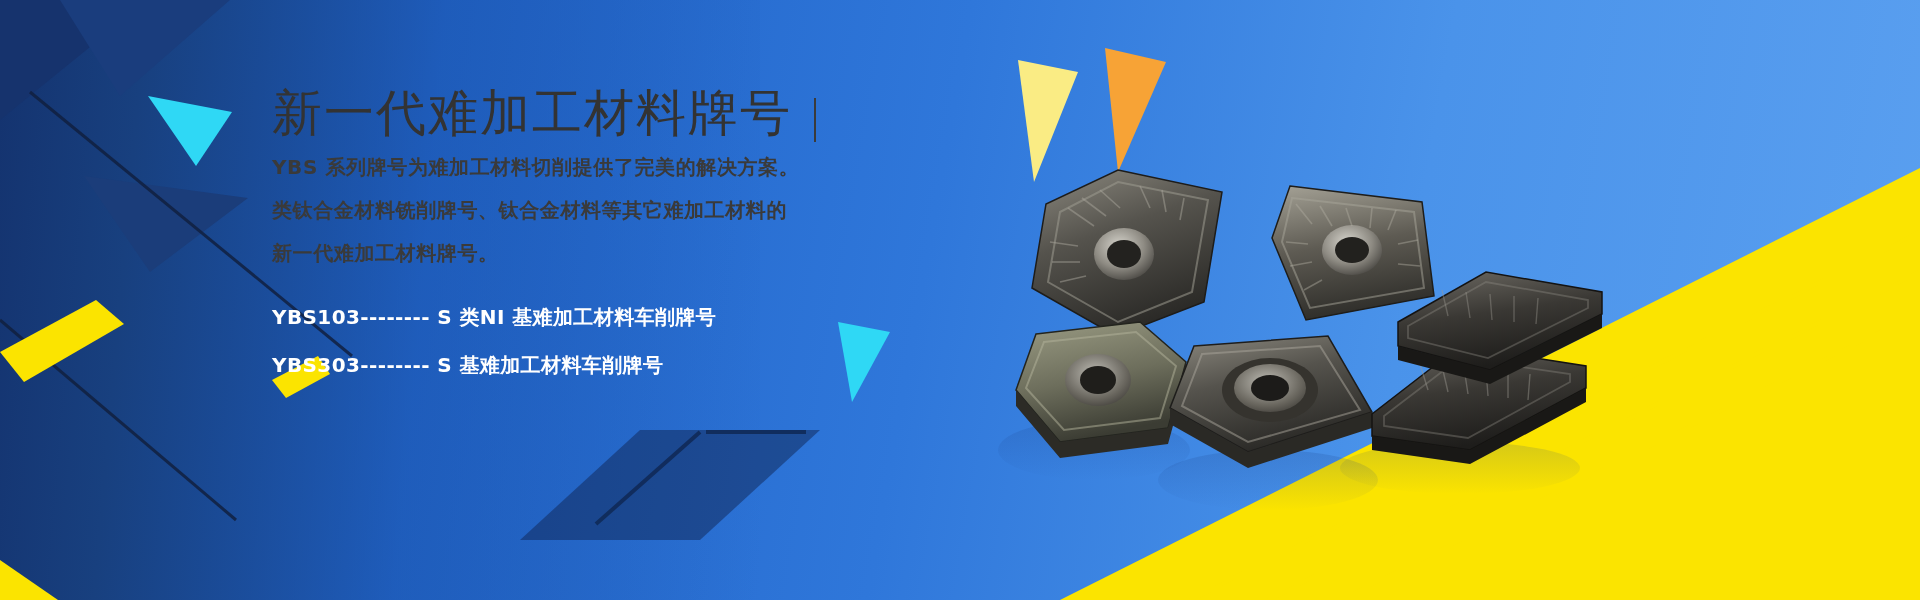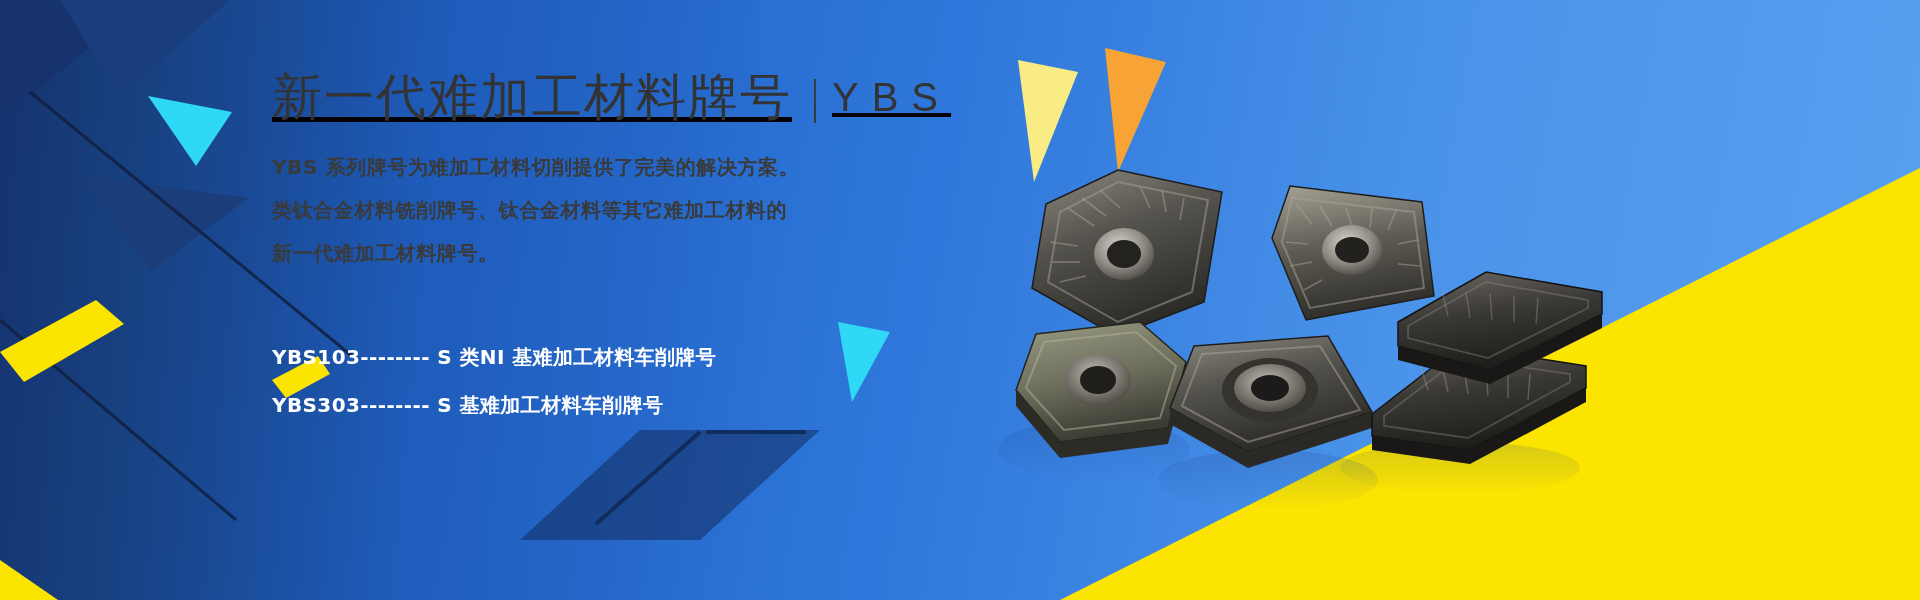--- a/index.html
+++ b/index.html
@@ -26,23 +26,22 @@
   
   .textblock{
     position:absolute;
     left:272px;
     top:56px;
     width:760px;
   }
 
   .title-row{
     display:flex;
-    align-items:center;
+    align-items:flex-end;
     height:82px;
-    text-decoration:underline;
   }
   .title-cn{
     font-size:50px;
     font-weight:400;
     color:#333333;
     letter-spacing:2px;
     line-height:1;
     white-space:nowrap;
     font-family:"DejaVu Sans","Liberation Sans",sans-serif;
   }
@@ -72,21 +71,21 @@
     font-size:20px;
     font-weight:700;
     color:#3a3a3a;
     letter-spacing:0.6px;
     line-height:1.35;
     white-space:nowrap;
     font-family:"DejaVu Sans","Liberation Sans",sans-serif;
   }
 
   .models{
-    margin-top:80px;
+    margin-top:40px;
   }
   .models p{
     margin:0 0 28px 0;
     font-size:20px;
     font-weight:700;
     color:#ffffff;
     letter-spacing:0.4px;
     line-height:1;
     white-space:nowrap;
     font-family:"DejaVu Sans","Liberation Sans",sans-serif;
@@ -146,21 +145,20 @@
       <line x1="706" y1="432" x2="806" y2="432" stroke-width="4"></line>
       <line x1="596" y1="524" x2="700" y2="432" stroke-width="4"></line>
     </g>
   </svg>
 
   <div class="textblock">
 
     <div class="title-row">
       <span class="title-cn">新一代难加工材料牌号</span>
       <span class="title-div"></span>
-      <span class="title-en">YBS</span>
     </div>
 
     <div class="desc">
       <p>YBS 系列牌号为难加工材料切削提供了完美的解决方案。</p>
       <p>类钛合金材料铣削牌号、钛合金材料等其它难加工材料的</p>
       <p>新一代难加工材料牌号。</p>
     </div>
 
     <div class="models">
       <p>YBS103-------- S 类NI 基难加工材料车削牌号</p>

